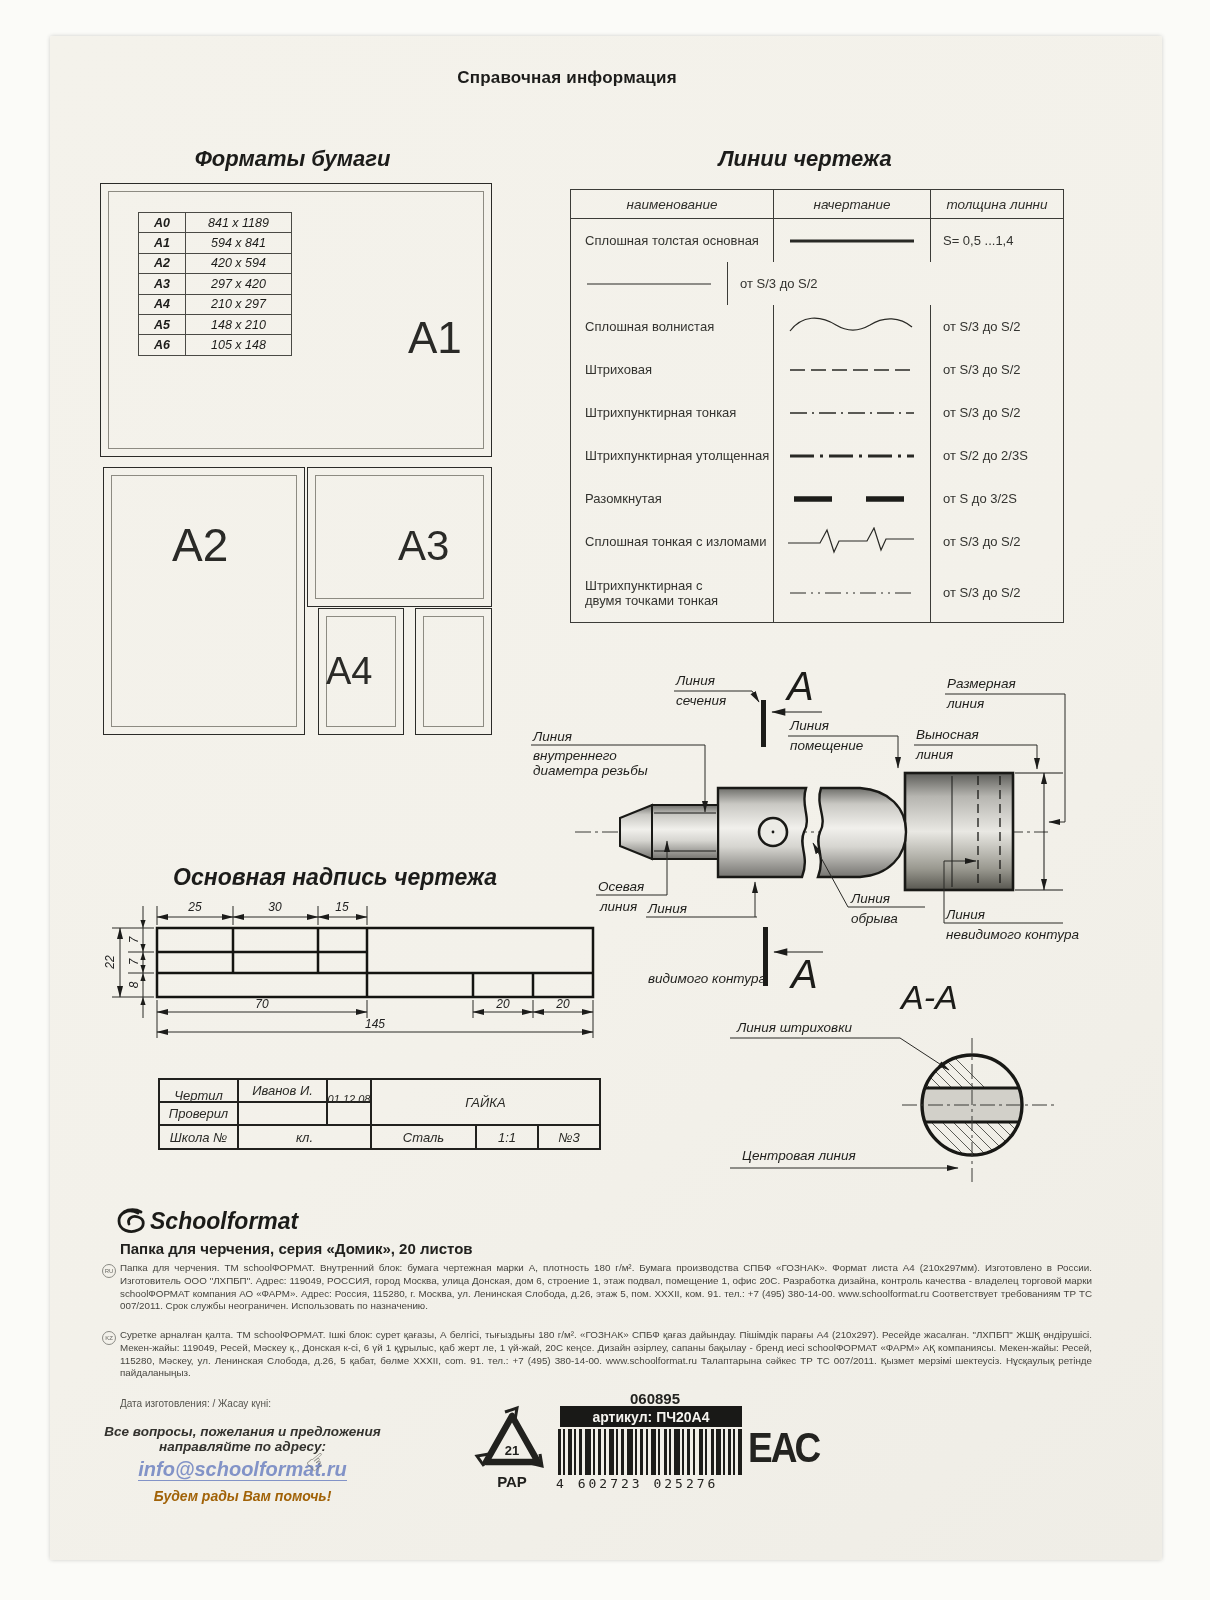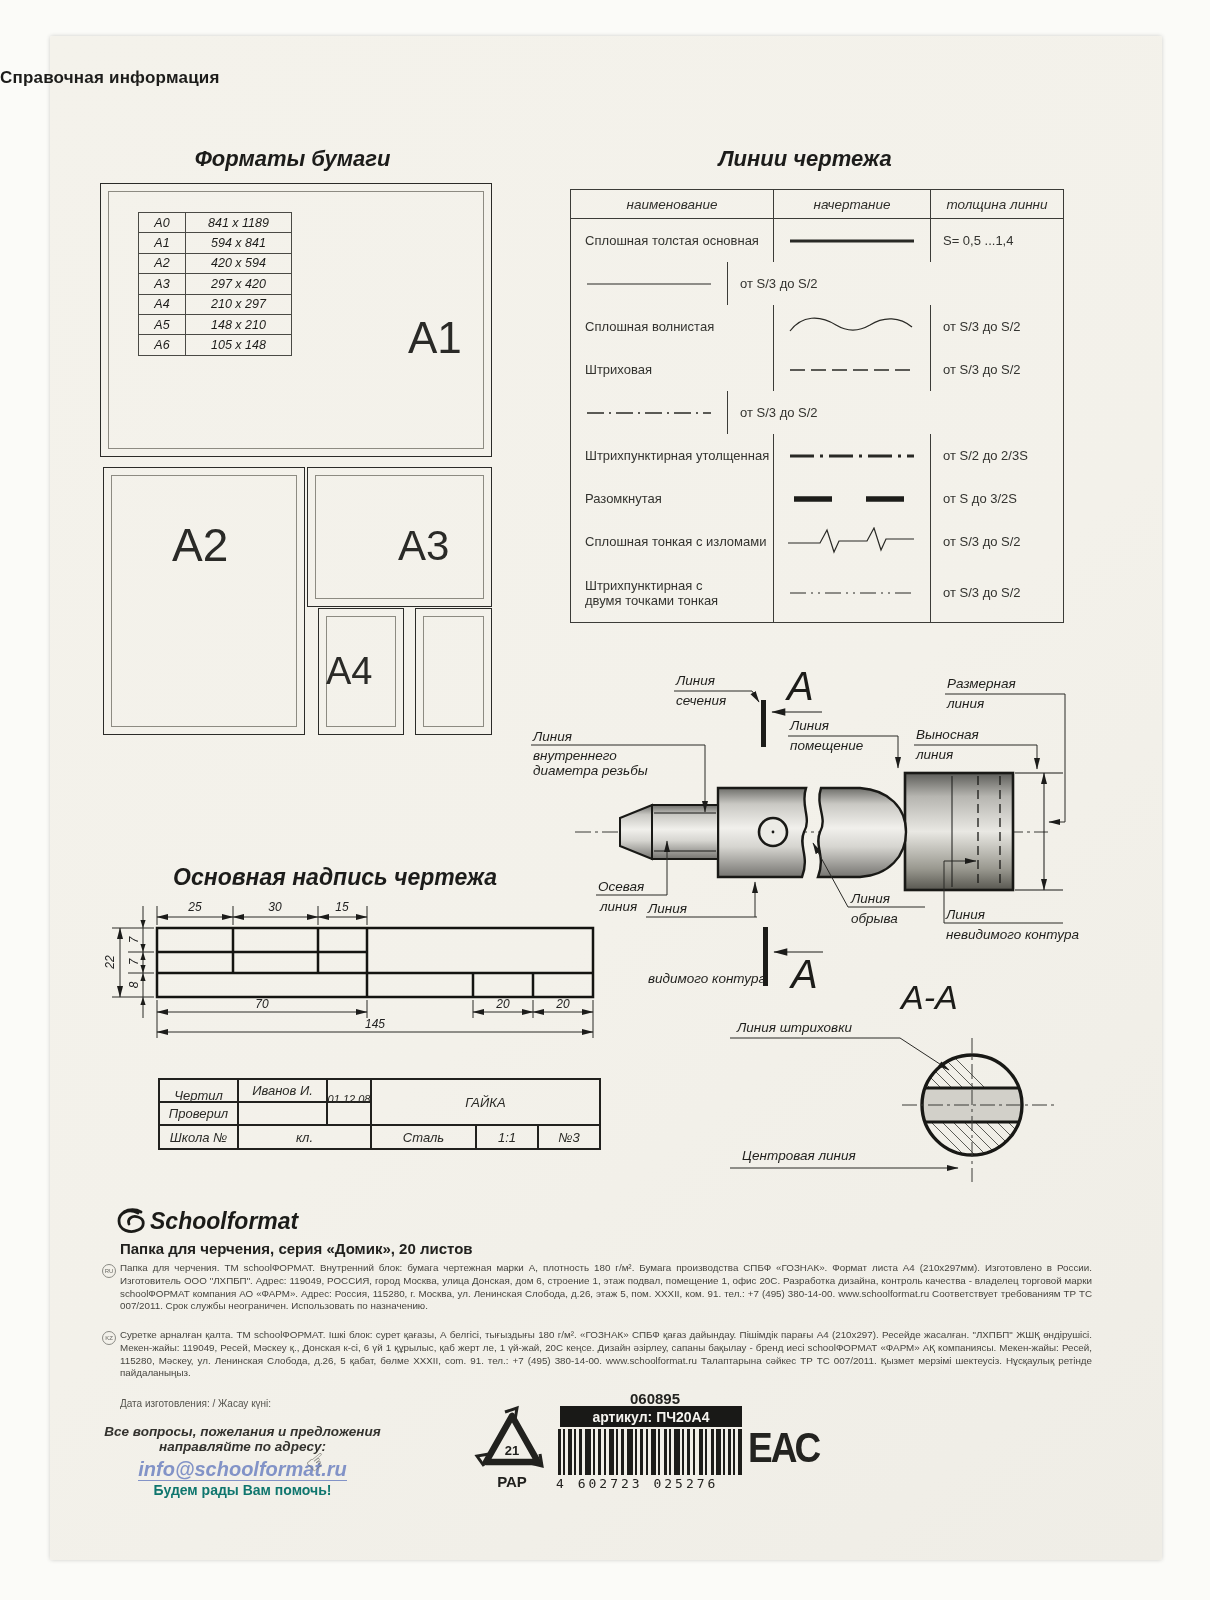--- a/index.html
+++ b/index.html
@@ -2,31 +2,31 @@
 <html><head>
 <meta charset="utf-8">
 <style>
   html,body{margin:0;padding:0}
   body{width:1210px;height:1600px;position:relative;background:#fbfbf8;
        font-family:"Liberation Sans",sans-serif;color:#1c1c1a;overflow:hidden}
   .abs{position:absolute}
   .card{position:absolute;left:50px;top:36px;width:1112px;height:1524px;border-radius:2px;
         background:linear-gradient(140deg,#f4f2eb 0%,#f3f1ea 55%,#efede6 100%);
         box-shadow:0 0 4px rgba(0,0,0,.18)}
-  .h-main{left:0;top:68px;width:1134px;font-weight:bold;font-size:17px;letter-spacing:.2px}
+  .h-main{left:0;top:68px;width:1134px;text-align:center;font-weight:bold;font-size:17px;letter-spacing:.2px}
   .h-sec{font-style:italic;font-weight:bold;font-size:22px;text-align:center}
   
   .fbox{position:absolute;border:1.6px solid #2b2b28}
   .fbox .inner{position:absolute;left:7px;top:7px;right:7px;bottom:7px;border:1px solid #8d8b82}
   .flabel{position:absolute;font-size:44px;color:#2a2a27;font-weight:400;line-height:1}
   .ftable{position:absolute;left:138px;top:212px;width:152px;border:1px solid #4a4a45;background:transparent}
   .frow{display:flex;height:19.4px;border-top:1px solid #4a4a45}
   .frow:first-child{border-top:none}
   .fcell1{width:46px;border-right:1px solid #4a4a45;display:flex;align-items:center;justify-content:center;
-          font-style:italic;font-weight:normal;font-size:12.5px}
+          font-style:italic;font-weight:bold;font-size:12.5px}
   .fcell2{flex:1;display:flex;align-items:center;justify-content:center;font-style:italic;font-size:12.5px}
   
   .ltable{position:absolute;left:570px;top:189px;width:492px;border:1.4px solid #3c3c38}
   .lrow{display:flex}
   .lrow>div{box-sizing:border-box}
   .lc1{width:203px;border-right:1.2px solid #3c3c38;display:flex;flex-direction:column;justify-content:center;
        padding-left:14px;font-size:13px;color:#33332f;line-height:15px}
   .lc2{width:157px;border-right:1.2px solid #3c3c38;display:flex;align-items:center;justify-content:center}
   .lc3{width:132px;display:flex;align-items:center;padding-left:12px;font-size:13px;color:#33332f}
   .lhead{height:28px;border-bottom:1.2px solid #3c3c38}
@@ -48,21 +48,21 @@
   .brand{position:absolute;left:150px;top:1208px;font-weight:bold;font-style:italic;font-size:23px;color:#1b1b18}
   .product{position:absolute;left:120px;top:1240px;font-weight:bold;font-size:15px;color:#21211e}
   .para{position:absolute;left:120px;width:972px;font-size:9.8px;line-height:12.8px;color:#46453f;text-align:justify}
   .pmark{position:absolute;width:12px;height:12px;border:1px solid #8a8a84;border-radius:50%;
          font-size:6px;color:#6a6a64;display:flex;align-items:center;justify-content:center}
   .datelbl{position:absolute;left:120px;top:1398px;font-size:10px;color:#55544e}
   .contact{position:absolute;left:85px;top:1424px;width:315px;text-align:center}
   .contact .c1{font-weight:bold;font-style:italic;font-size:13.5px;color:#33322e}
   .contact .mail{display:inline-block;margin-top:4px;font-weight:bold;font-style:italic;font-size:20px;
                  color:#8293c7;border-bottom:1.4px solid #8293c7;line-height:22px}
-  .contact .c3{margin-top:1px;font-weight:bold;font-size:14px;color:#0f766e}
+  .contact .c3{margin-top:7px;font-weight:bold;font-style:italic;font-size:14px;color:#a16207}
   .hand{position:absolute;left:306px;top:1448px;font-size:24px;color:#66655f;transform:rotate(-40deg)}
   .code{position:absolute;left:605px;top:1390px;width:100px;text-align:center;font-weight:bold;font-size:15px;color:#232320}
   .sku{position:absolute;left:560px;top:1406px;width:182px;height:21px;background:#191917;color:#f5f4ef;
        font-weight:bold;font-size:14px;display:flex;align-items:center;justify-content:center}
   .bdigits{position:absolute;left:556px;top:1476px;width:190px;font-family:"DejaVu Sans Mono",monospace;
            font-size:13px;letter-spacing:3px;color:#232320;white-space:nowrap}
   .eac{position:absolute;left:748px;top:1424px;font-weight:bold;font-size:37px;color:#232320;
        letter-spacing:-2px;transform:scaleY(1.15);transform-origin:top left}
   svg text{font-family:"Liberation Sans",sans-serif}
 </style>
@@ -293,20 +293,21 @@
   <div class="lrow lbody">
     <div class="lc1">Штриховая</div>
     <div class="lc2">
         <svg width="132" height="30">
           <line x1="4" y1="15" x2="128" y2="15" stroke="#292925" stroke-width="1.4" stroke-dasharray="15 6"></line>
         </svg>
       </div>
     <div class="lc3">от S/3 до S/2</div>
   </div>
   <div class="lrow lbody">
+    <div class="lc1">Штрихпунктирная тонкая</div>
     <div class="lc2">
         <svg width="132" height="30">
           <line x1="4" y1="15" x2="128" y2="15" stroke="#292925" stroke-width="1.3" stroke-dasharray="17 5 2 5"></line>
         </svg>
       </div>
     <div class="lc3">от S/3 до S/2</div>
   </div>
   <div class="lrow lbody">
     <div class="lc1">Штрихпунктирная утолщенная</div>
     <div class="lc2">

